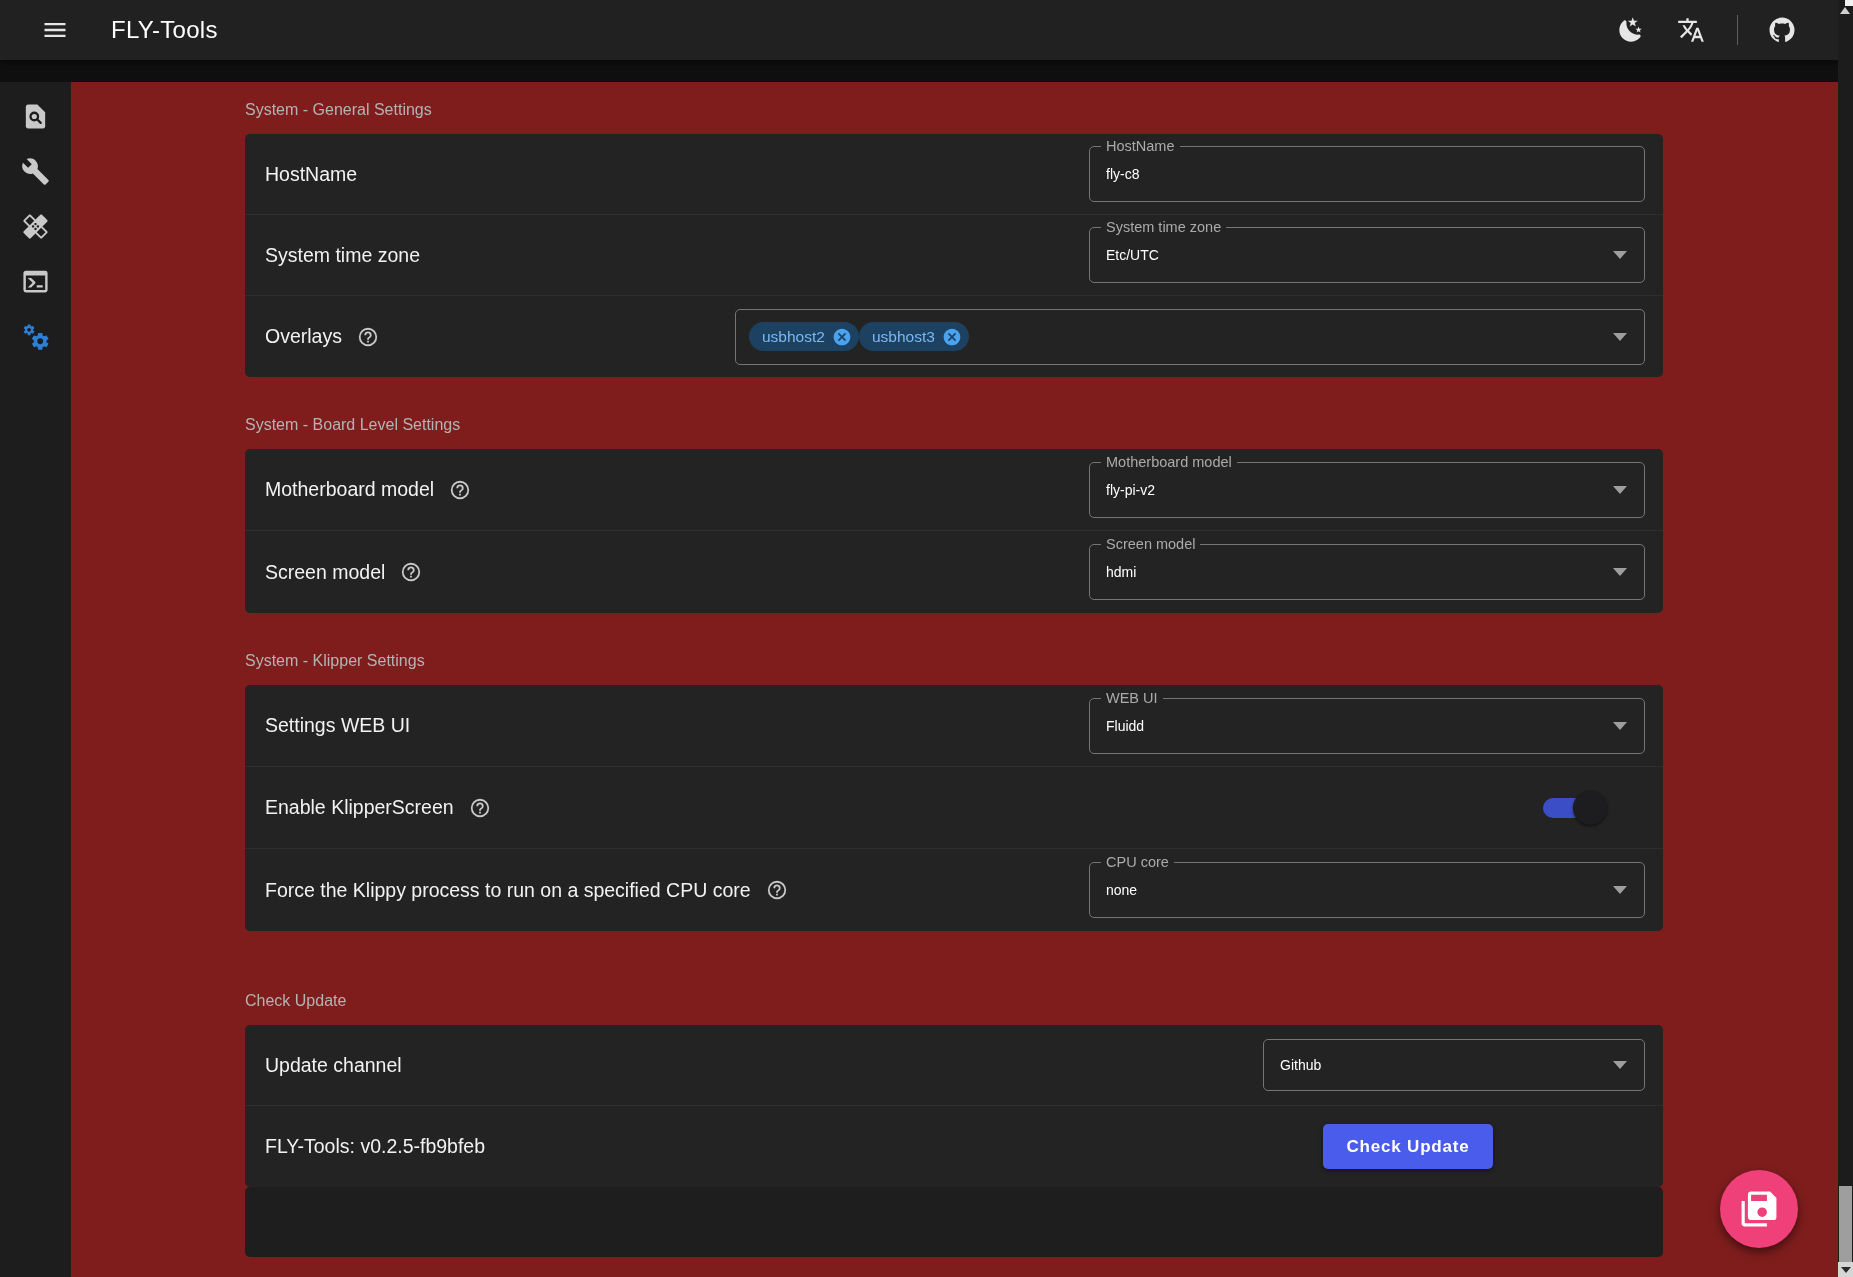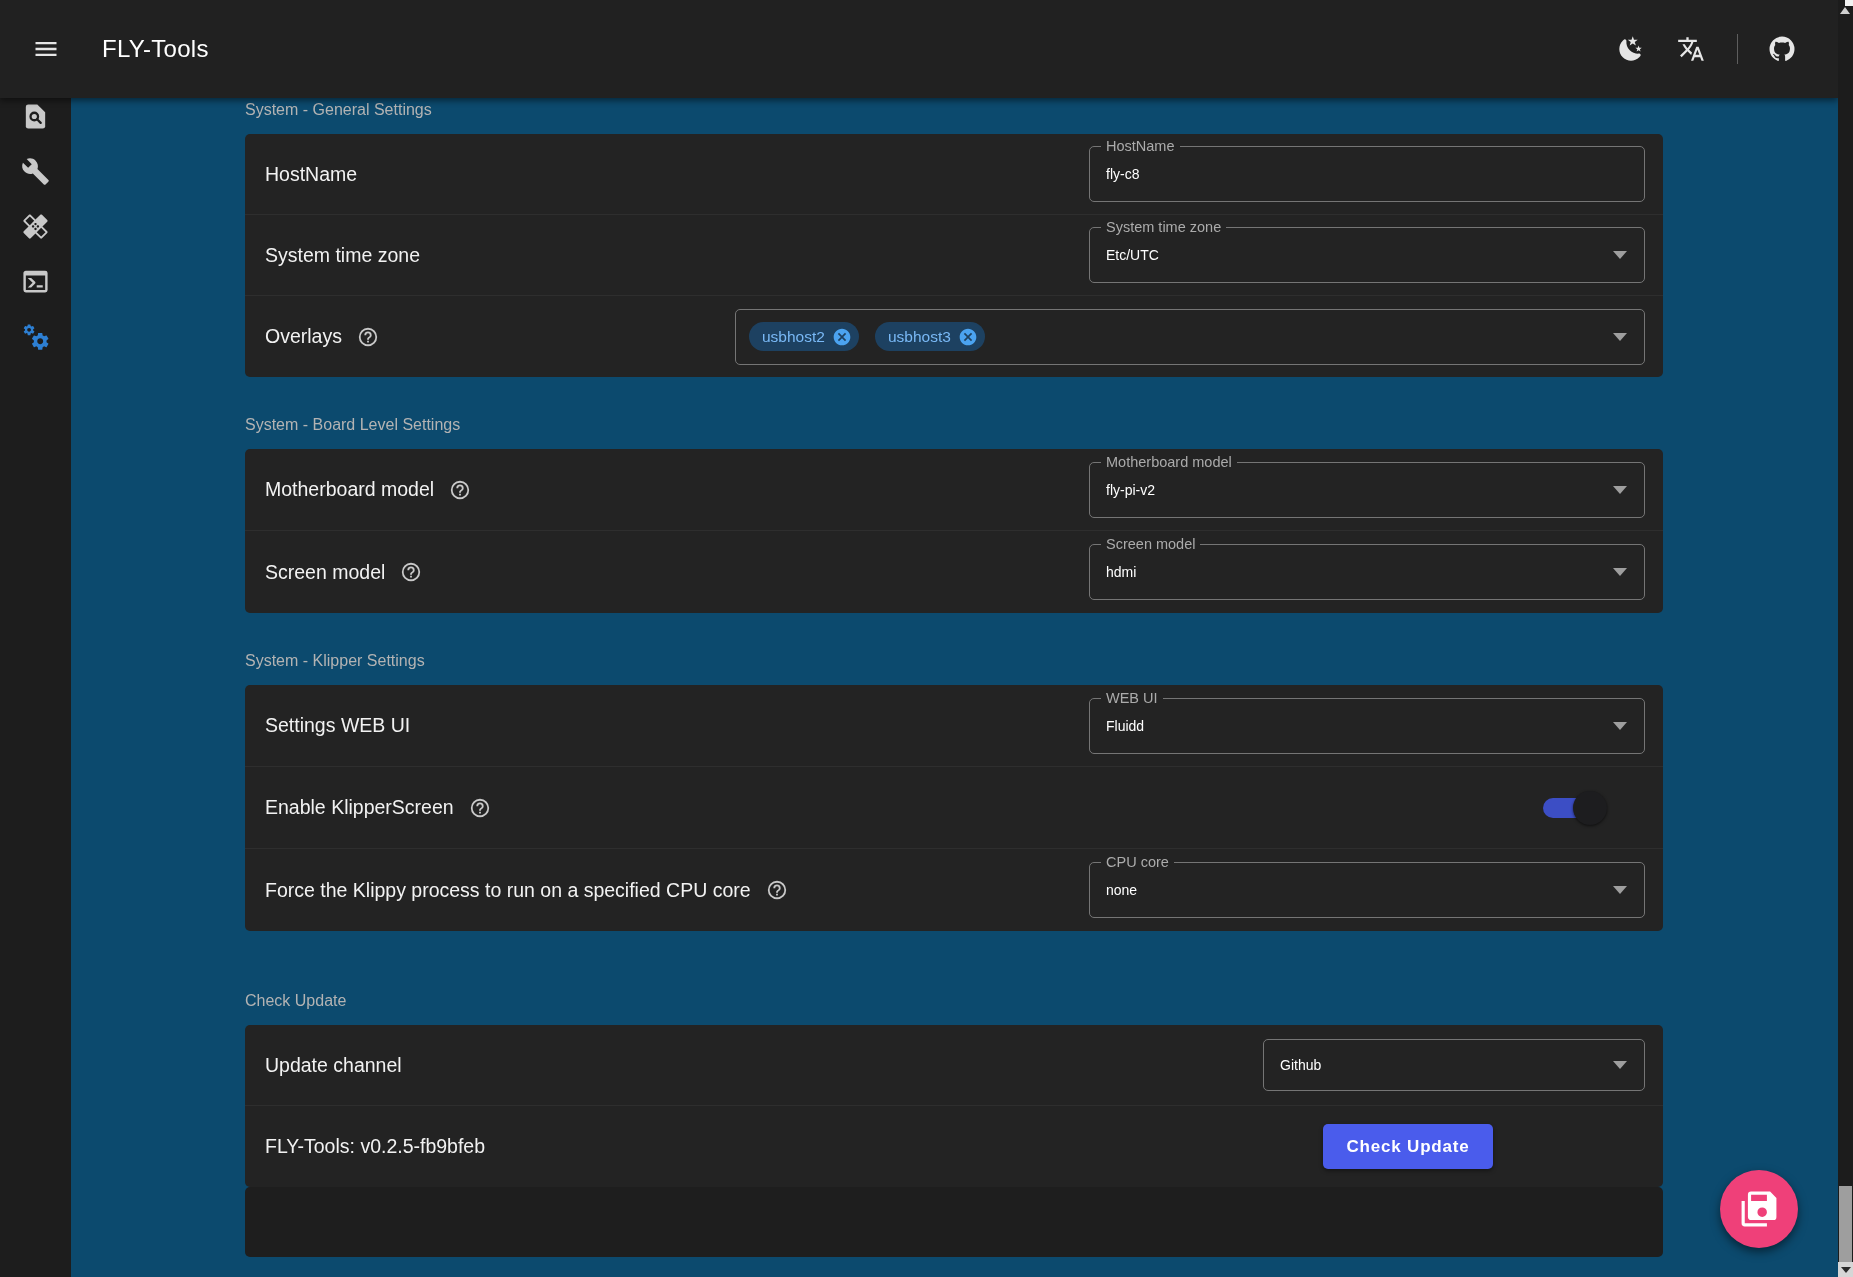--- a/index.html
+++ b/index.html
@@ -7,25 +7,26 @@
   body {
     background:#0f0f0f;
     font-family:"Liberation Sans", sans-serif;
     overflow:hidden;
     position:relative;
     color:#fff;
   }
 
   
   .appbar {
-    position:absolute; top:0; left:0; right:15px; height:98px;
+    position:absolute; top:0; left:0; right:15px; height:60px;
     background:#212121;
     display:flex; align-items:center;
     box-shadow:0 3px 6px rgba(0,0,0,.45);
     z-index:6;
+    padding-left:9px;
   }
   .appbar .menu-btn { width:40px; height:40px; margin-left:26px; display:flex; align-items:center; justify-content:center; cursor:pointer; }
   .appbar-title { font-size:24px; font-weight:400; color:#fff; margin-left:36px; letter-spacing:.3px; }
   .appbar-right { margin-left:auto; display:flex; align-items:center; margin-right:34px; }
   .appbar-right .icon-btn { width:44px; height:44px; display:flex; align-items:center; justify-content:center; cursor:pointer; }
   .appbar-right .icon-btn + .icon-btn { margin-left:16px; }
   .appbar-divider { width:1px; height:30px; background:rgba(255,255,255,.28); margin:0 22px 0 24px; }
   .appbar svg { fill:#e6e6e6; }
 
   
@@ -35,21 +36,21 @@
     display:flex; flex-direction:column; align-items:center;
     padding-top:7px; z-index:5;
   }
   .rail-item { width:71px; height:55px; display:flex; align-items:center; justify-content:center; cursor:pointer; }
   .rail-item svg { fill:#c9c9c9; width:29px; height:29px; }
   .rail-item.active svg { fill:#2d7fd3; }
 
   
   .main {
     position:absolute; left:71px; top:82px; right:15px; bottom:0;
-    background:#0c4a6e; overflow:hidden;
+    background:#7f1d1d; overflow:hidden;
   }
   .section-title {
     margin:37px 0 14px 174px;
     font-size:16px; line-height:20px; color:#b3b3b3;
   }
   .section-title.first { margin-top:18px; }
   .section-title.mt-lg { margin-top:60px; }
   .section-title.mt-md { margin-top:38px; }
   .card {
     margin-left:174px; width:1418px;
@@ -83,21 +84,21 @@
   .select-arrow {
     position:absolute; right:17px; top:50%; transform:translateY(-50%);
     width:0; height:0;
     border-left:7px solid transparent; border-right:7px solid transparent;
     border-top:8px solid #9e9e9e;
   }
   .field.wide { width:910px; }
   .field.plain { width:382px; height:52px; }
 
   
-  .chips { display:flex; align-items:flex-end; gap:16px; margin-left:13px; }
+  .chips { display:flex; align-items:flex-end; gap:0; margin-left:13px; }
   .chip {
     height:29px; border-radius:15px; background:#1d4161;
     display:inline-flex; align-items:center; padding:0 7px 0 13px;
   }
   .chip-label { color:#79b8f5; font-size:15.5px; }
   .chip-close { width:20px; height:20px; margin-left:7px; cursor:pointer; }
 
   
   .switch { position:relative; width:46px; height:20px; margin-left:auto; margin-right:56px; cursor:pointer; }
   .switch-track { width:46px; height:20px; border-radius:10px; background:#3c4ec5; }

